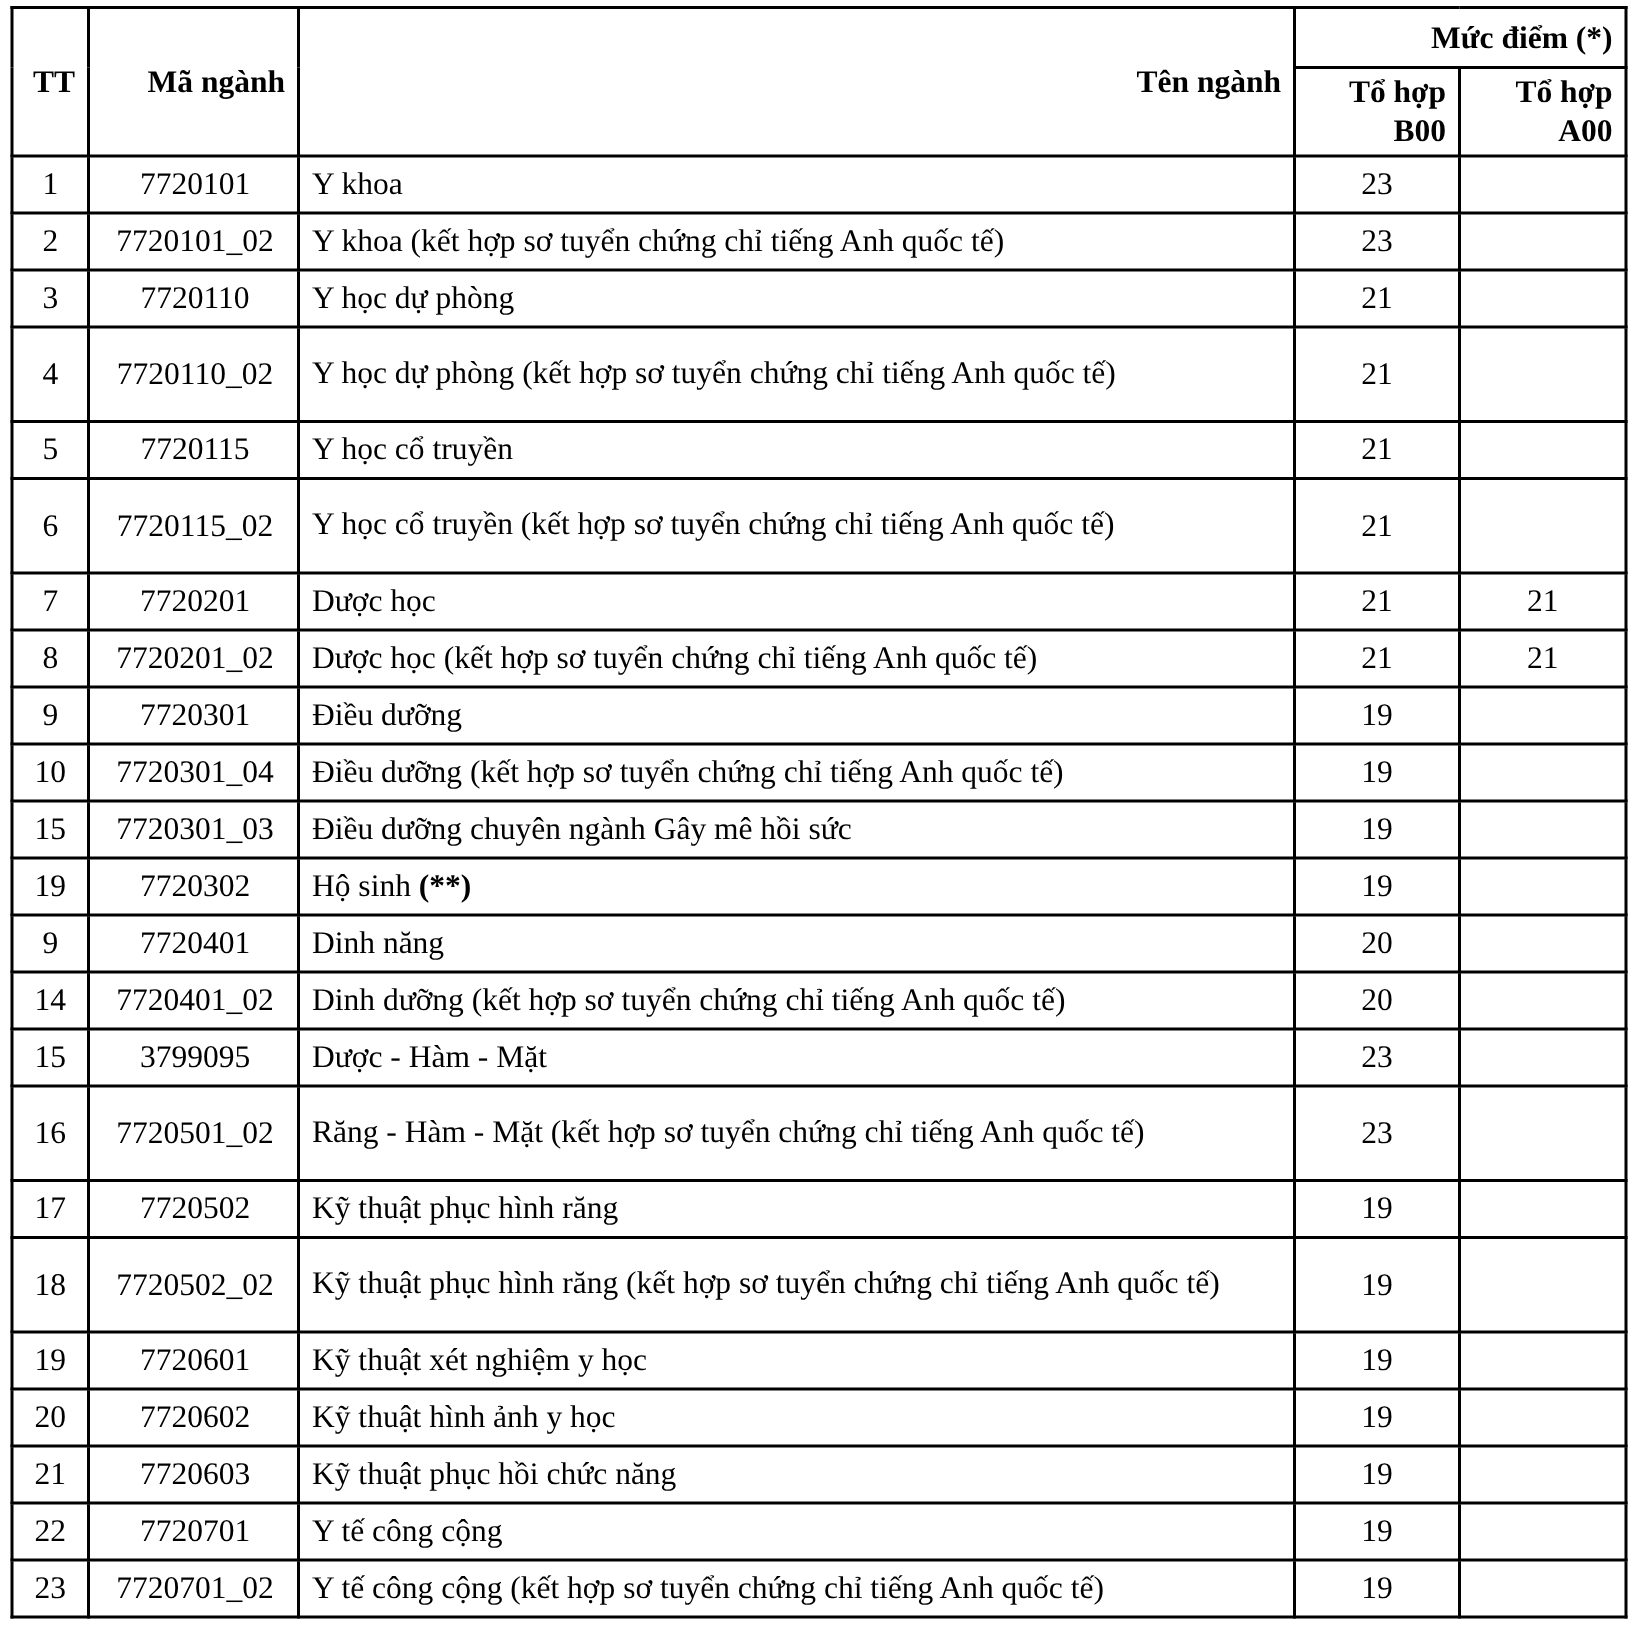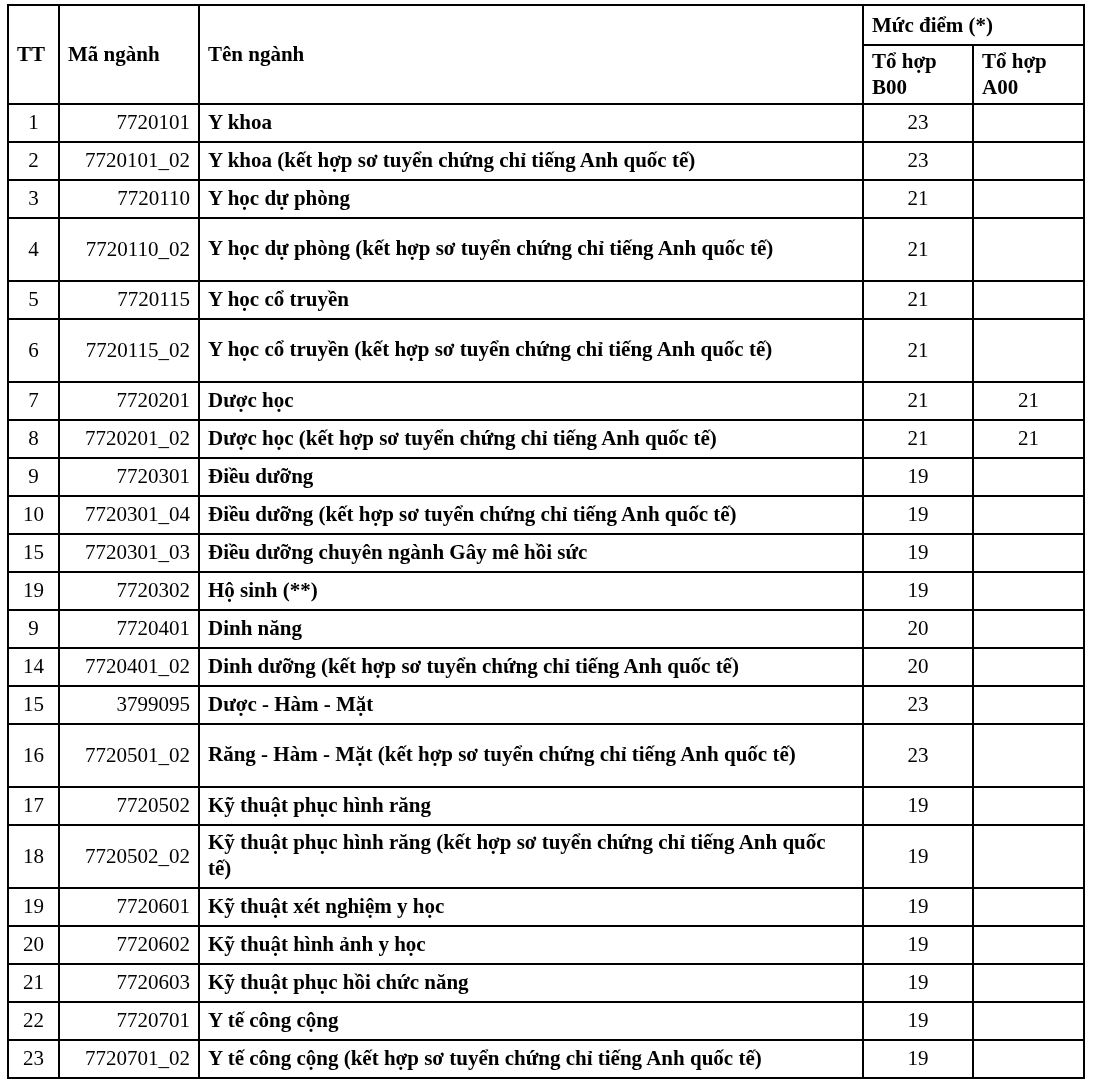--- a/index.html
+++ b/index.html
@@ -24,30 +24,30 @@
   }
   .score-table th,
   .score-table td {
     border: 2px solid #000000;
     padding: 2px 8px;
     vertical-align: middle;
     overflow: hidden;
   }
   .score-table thead th {
     font-weight: bold;
-    text-align: left;
+    text-align: right;
     line-height: 1.25;
   }
   .score-table thead tr.h1 { height: 40px; }
   .score-table thead tr.h2 { height: 58px; }
   .score-table tbody tr.single { height: 38px; }
   .score-table tbody tr.tall   { height: 63px; }
   .score-table td.tt-cell    { text-align: center; }
-  .score-table td.code-cell  { text-align: right; padding-left: 10px; }
-  .score-table td.name-cell  { text-align: left; line-height: 1.22; font-weight: bold; }
+  .score-table td.code-cell  { text-align: center; padding-left: 10px; }
+  .score-table td.name-cell  { text-align: left; line-height: 1.22; }
   .score-table td.b00-cell,
   .score-table td.a00-cell   { text-align: center; }
   col.c-tt   { width: 51px; }
   col.c-code { width: 140px; }
   col.c-name { width: 664px; }
   col.c-b00  { width: 110px; }
   col.c-a00  { width: 111px; }
 </style>
 </head>
 <body>

